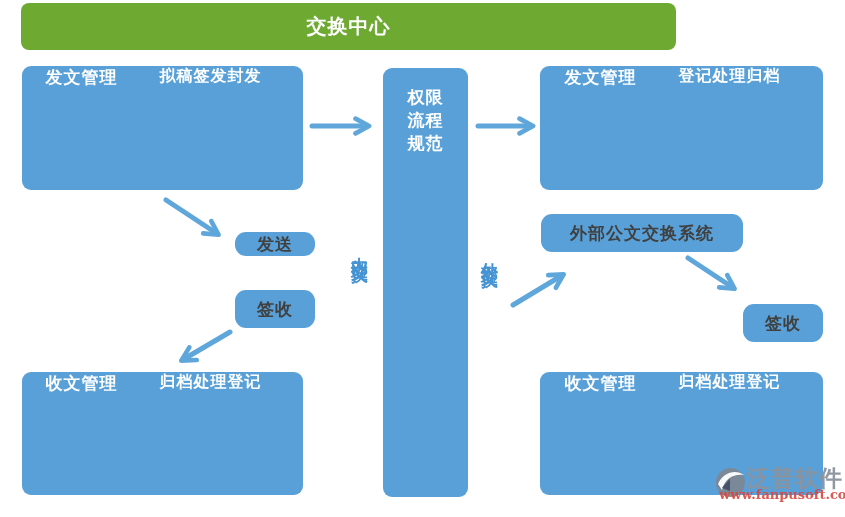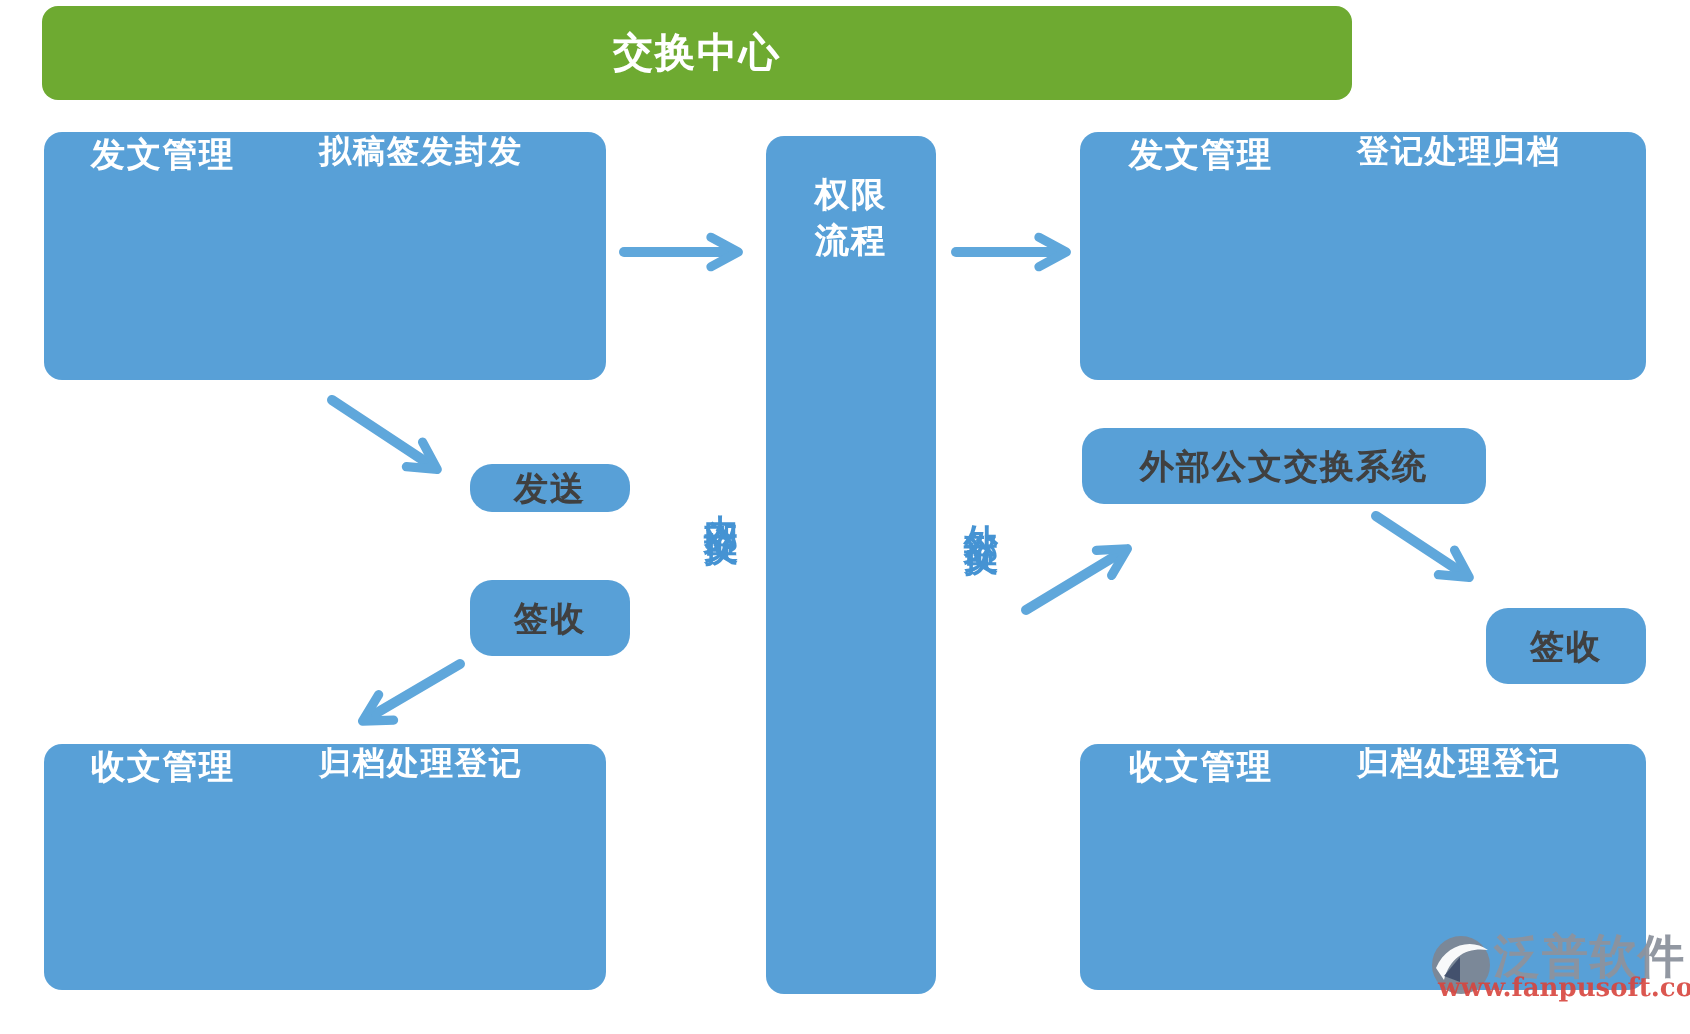--- a/index.html
+++ b/index.html
@@ -133,20 +133,21 @@
     <div class="items">
       <span>拟稿</span>
       <span>签发</span>
       <span>封发</span>
     </div>
   </div>
 
   <div class="center-col">
     <div class="c-item">权限</div>
     <div class="c-item">流程</div>
+    <div class="c-item">规范</div>
   </div>
 
   <div class="bigbox box-out-right">
     <div class="title">发文管理</div>
     <div class="items">
       <span>登记</span>
       <span>处理</span>
       <span>归档</span>
     </div>
   </div>

